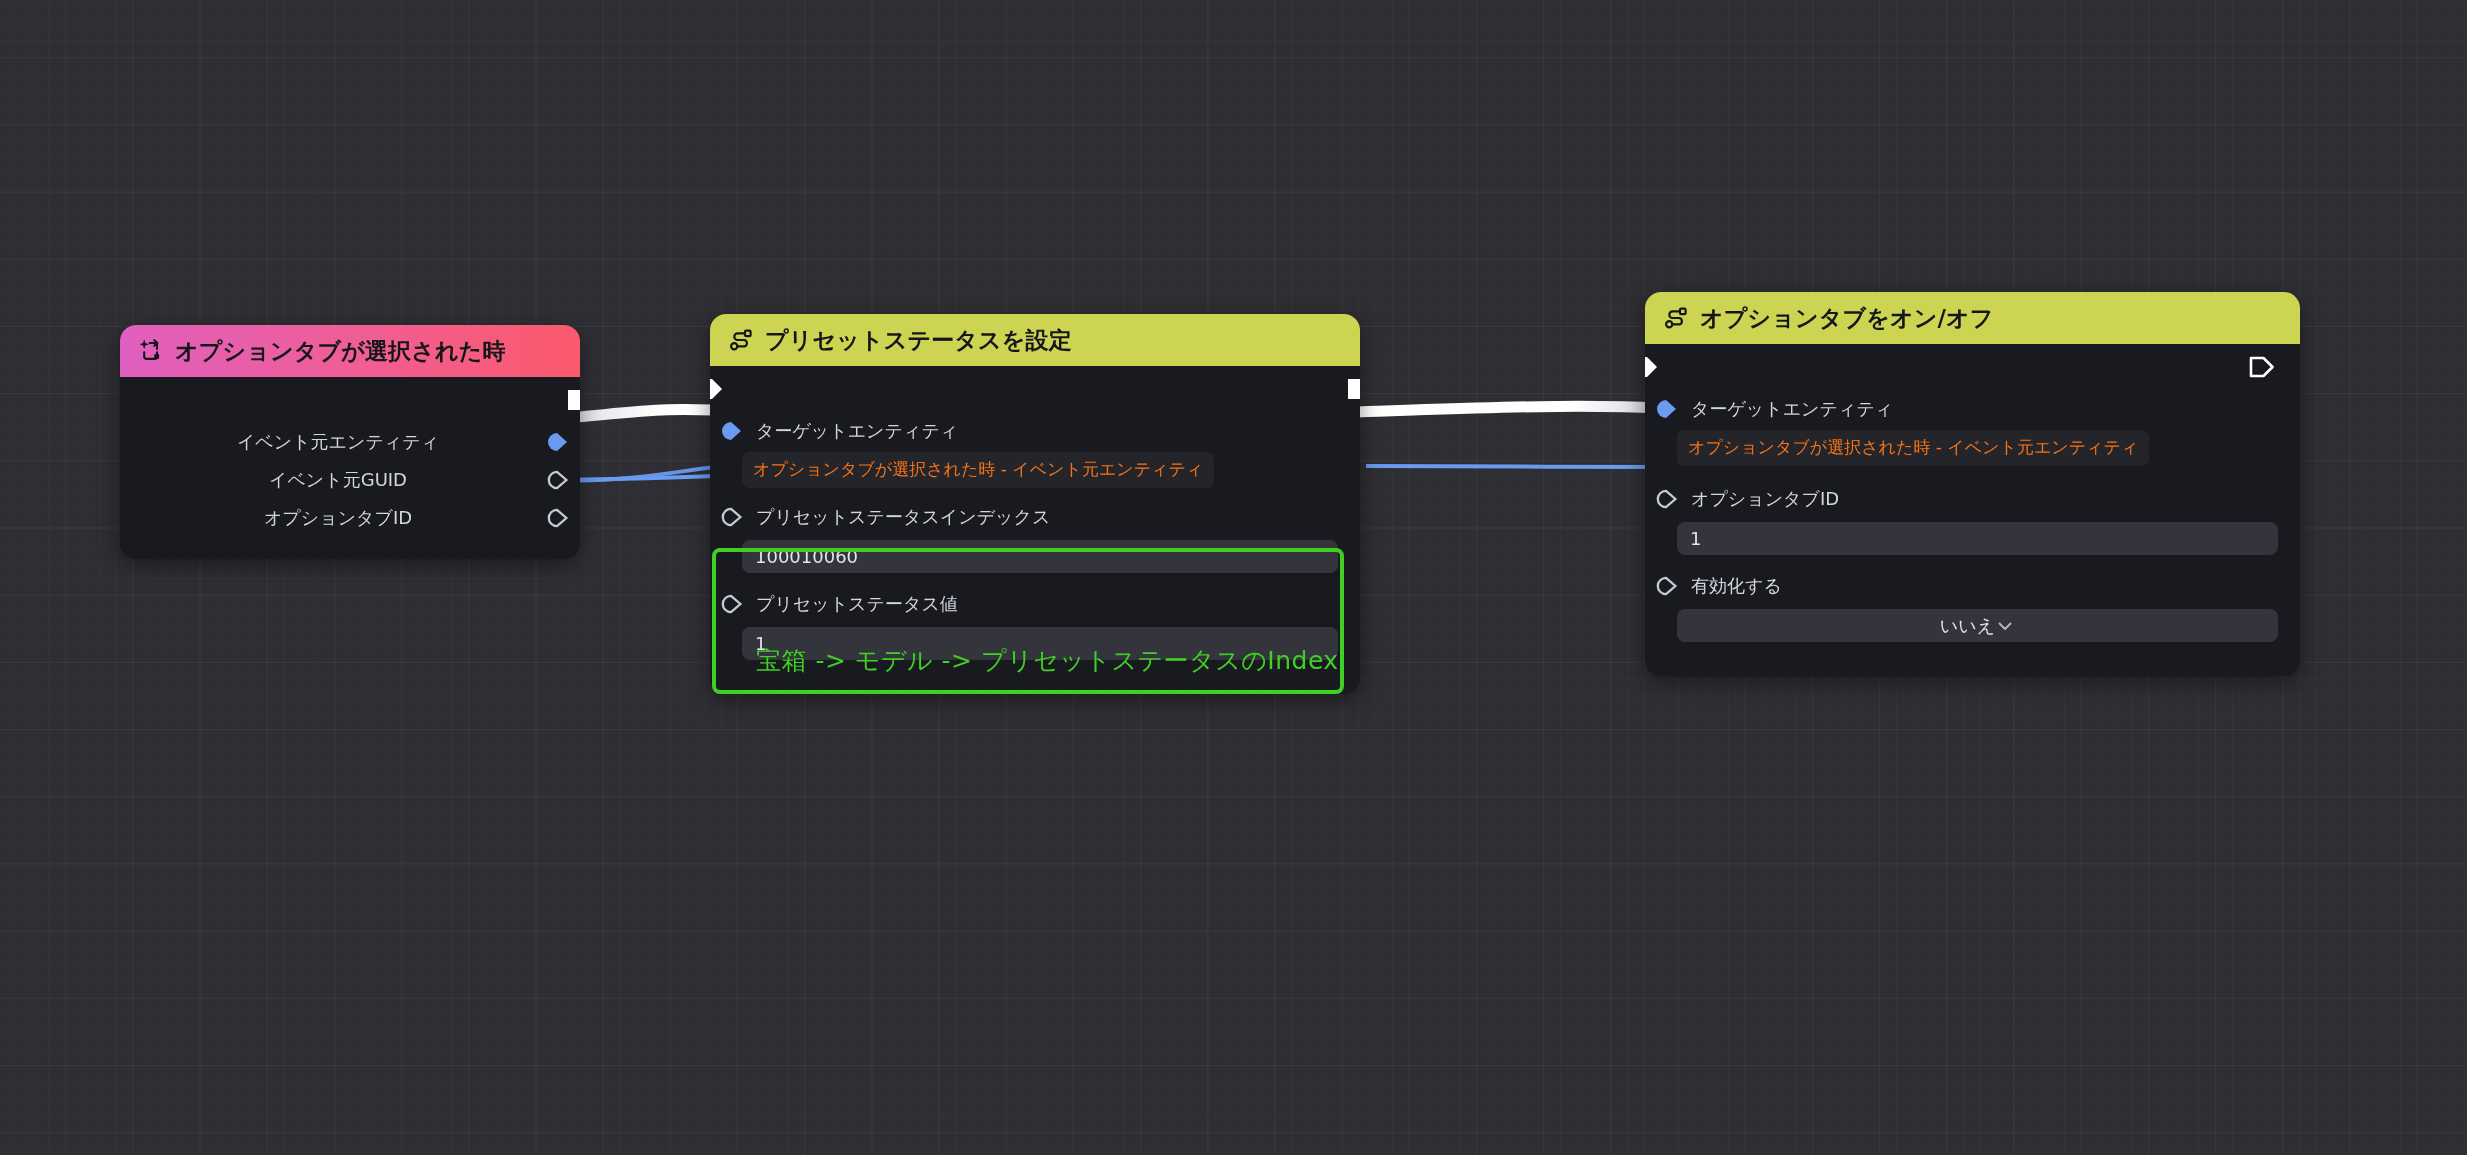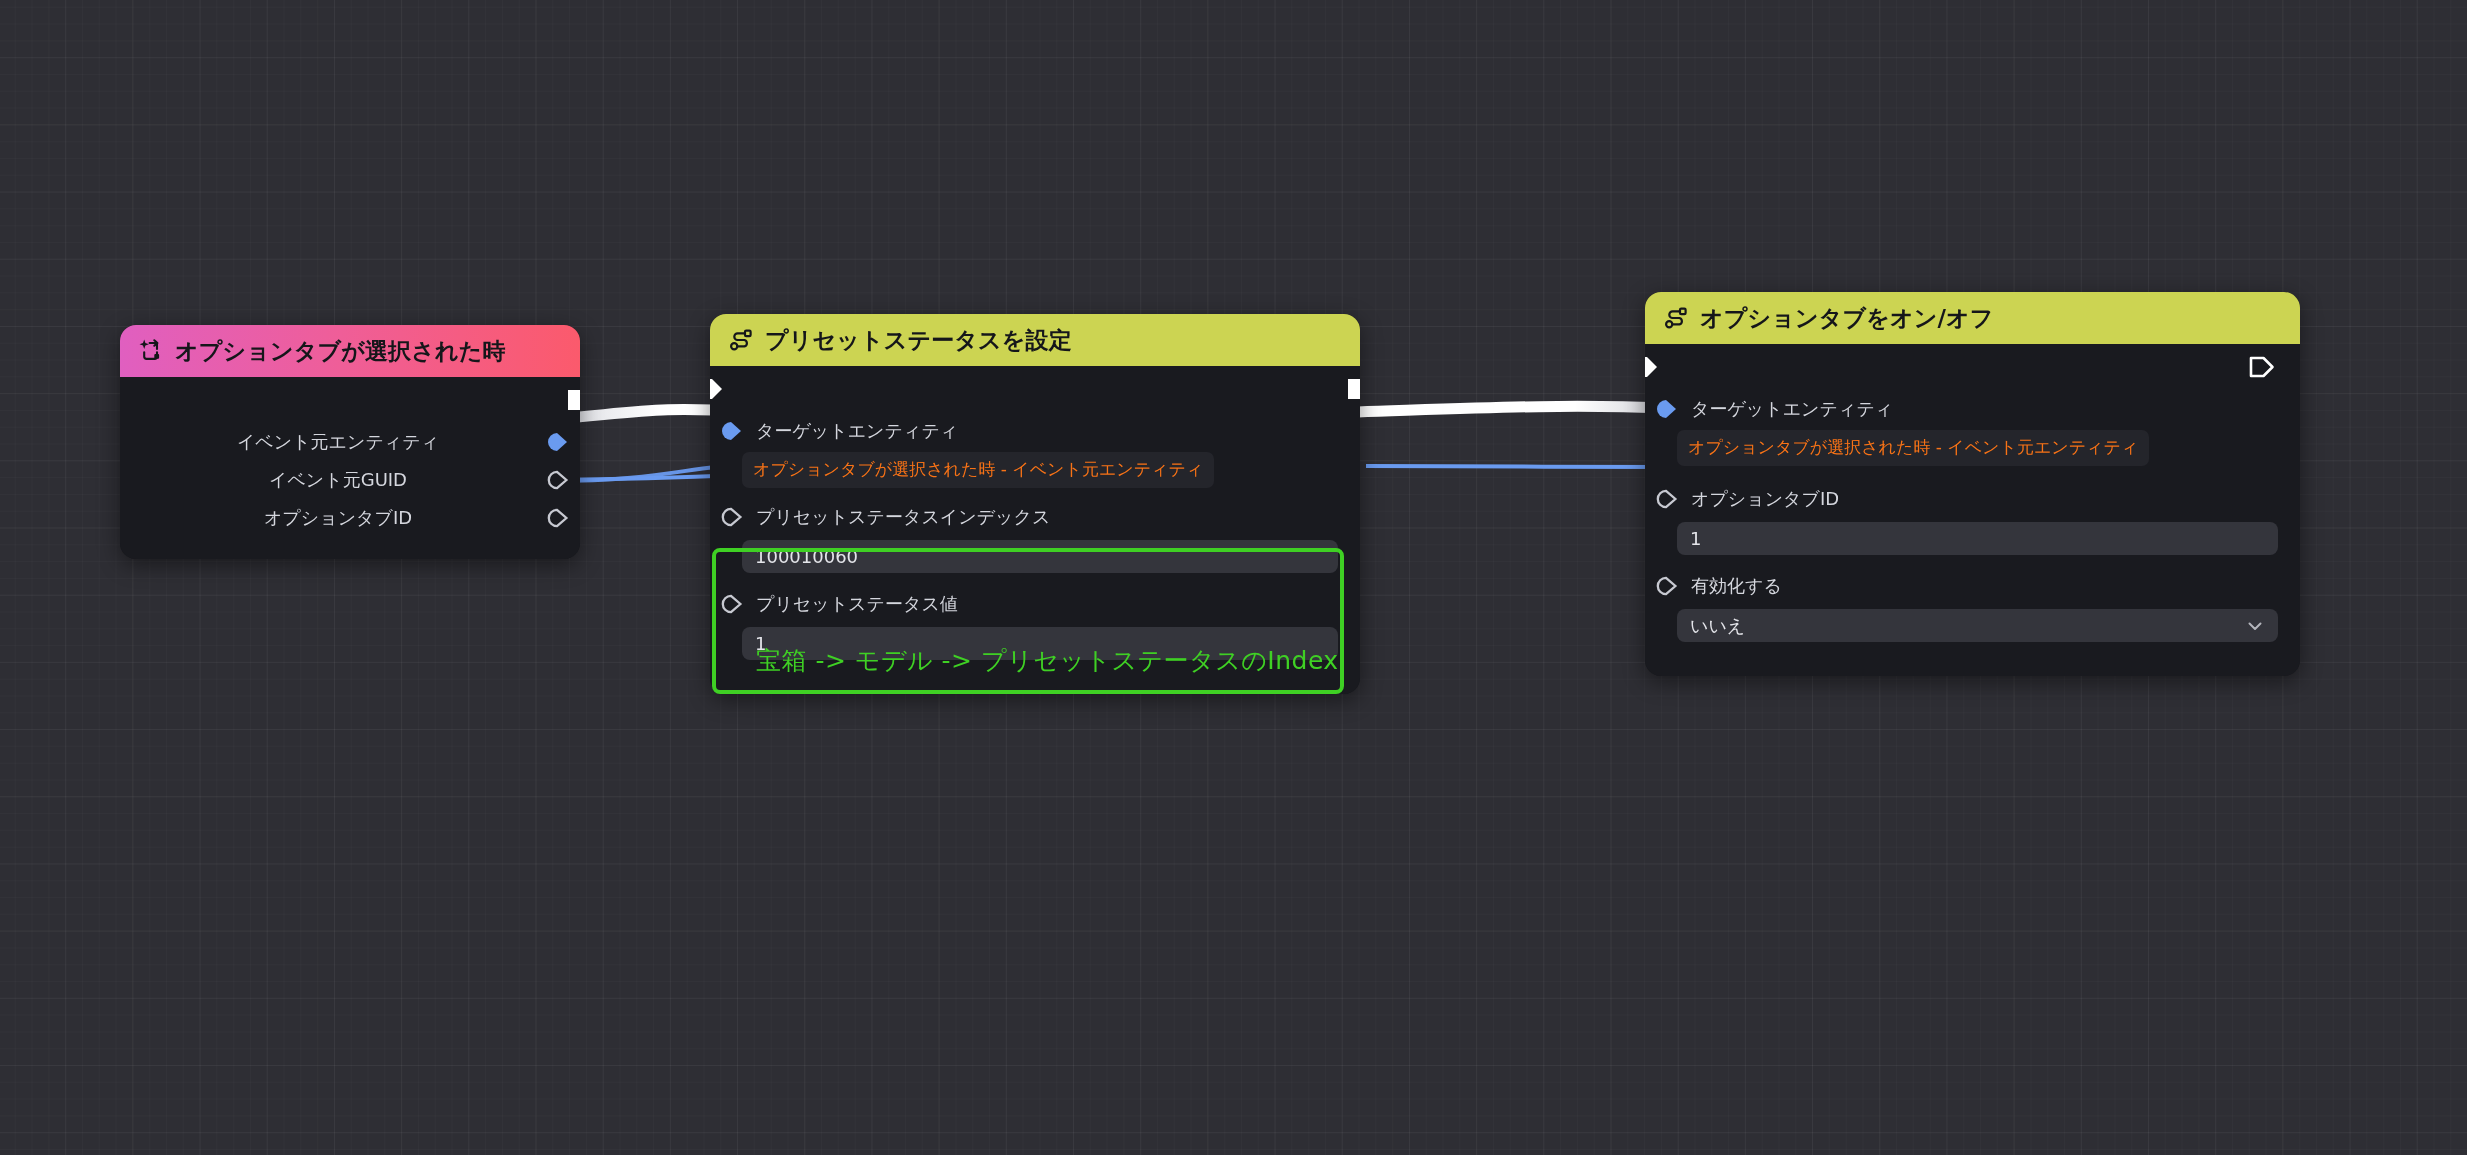--- a/index.html
+++ b/index.html
@@ -132,21 +132,21 @@
     background: #34353c;
     border-radius: 8px;
     height: 33px;
     display: flex;
     align-items: center;
     padding: 0 13px;
     box-sizing: border-box;
     font-size: 18px;
     color: #e4e5ea;
   }
-  .field.select { justify-content: space-between; }
+  .field.select { justify-content: center; }
   .chev { opacity: 0.8; display:flex; align-items:center; }
 
   .group-highlight {
     position: absolute;
     border: 4px solid #3fd024;
     border-radius: 8px;
     pointer-events: none;
     z-index: 30;
   }
   .annotation {

